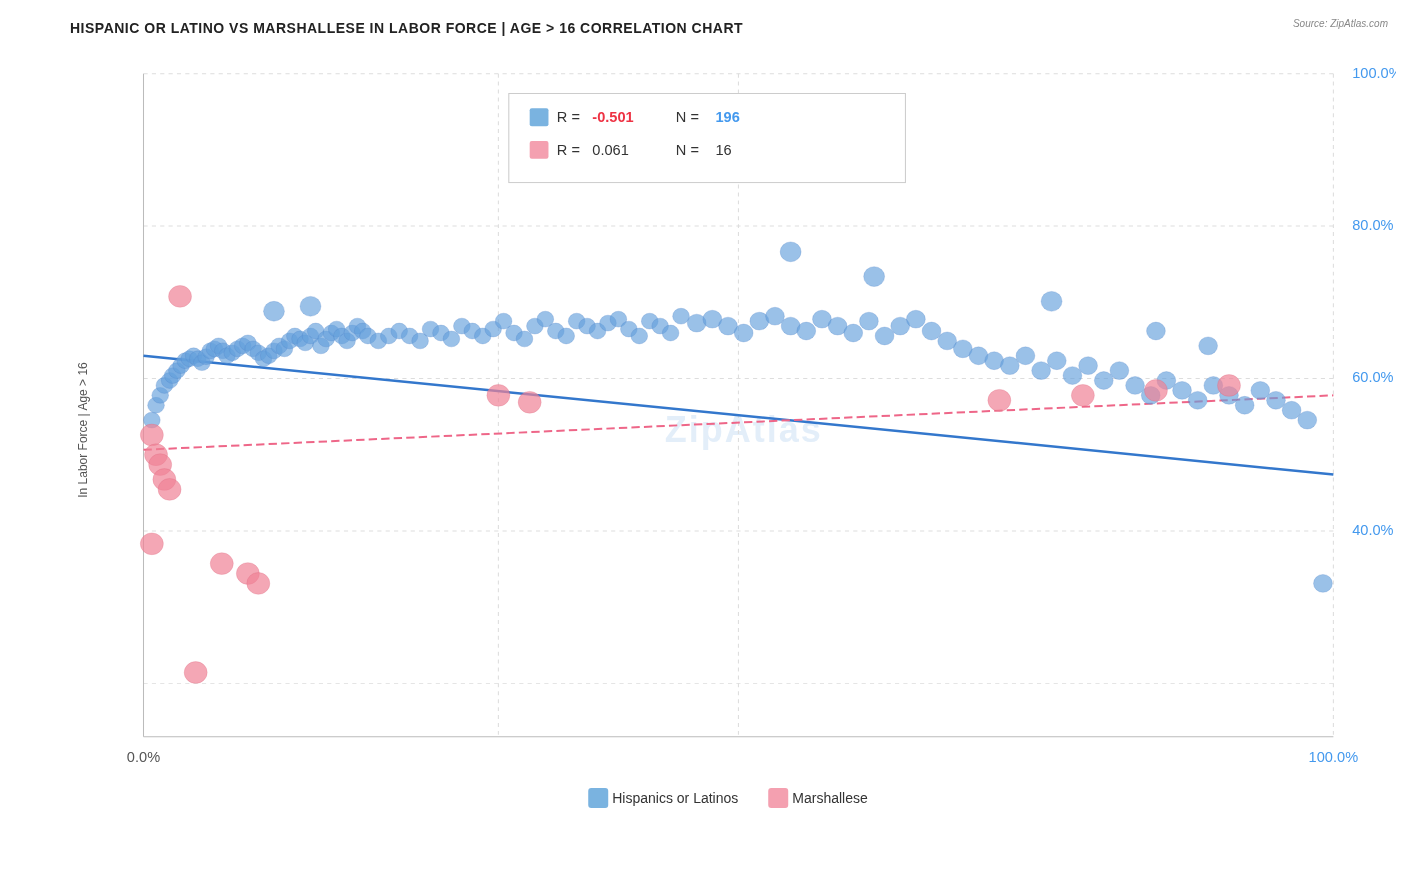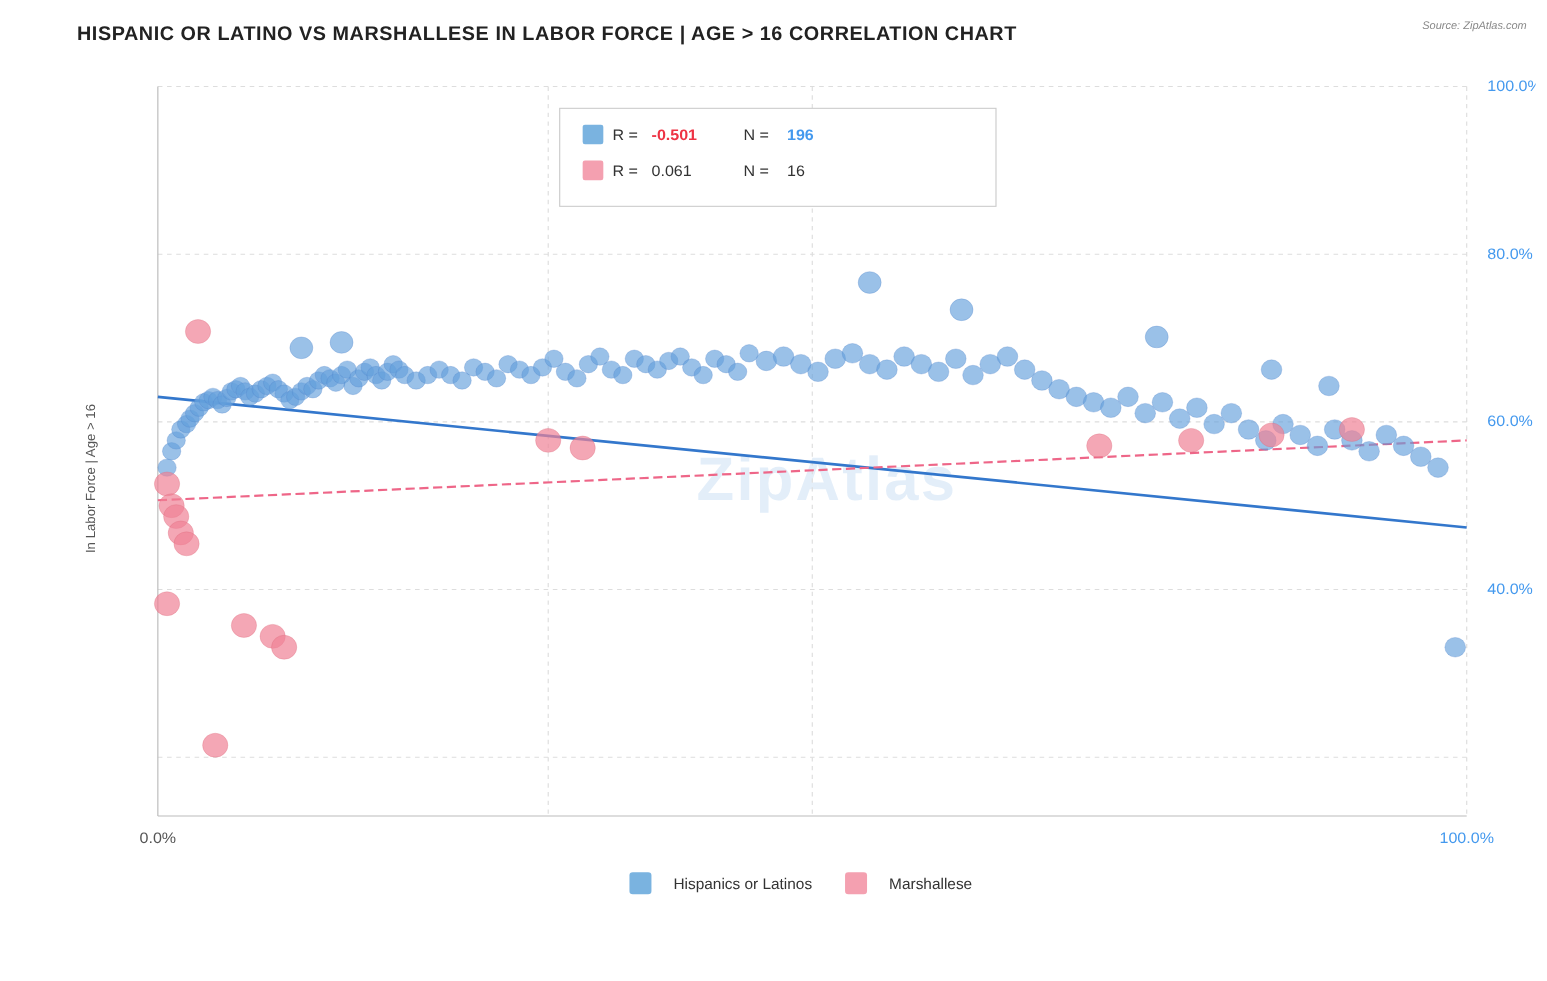--- a/index.html
+++ b/index.html
@@ -10,21 +10,21 @@
       font-family: Arial, sans-serif;
       overflow: hidden;
     }
     .chart-container {
       position: relative;
       width: 1406px;
       height: 892px;
       padding: 20px 10px 60px 60px;
     }
     .chart-title {
-      font-size: 18px;
+      font-size: 14px;
       font-weight: bold;
       color: #222;
       text-transform: uppercase;
       letter-spacing: 0.5px;
       margin-bottom: 8px;
       padding-left: 10px;
     }
     .source-label {
       position: absolute;
       top: 18px;
@@ -60,33 +60,33 @@
       transform: translateX(-50%);
       display: flex;
       align-items: center;
       gap: 30px;
       font-size: 14px;
       color: #333;
     }
     .legend-item {
       display: flex;
       align-items: center;
-      gap: 20px;
+      gap: 4px;
     }
     .legend-box {
       width: 20px;
       height: 20px;
       border-radius: 3px;
     }
     .watermark {
       position: absolute;
       top: 50%;
       left: 50%;
       transform: translate(-40%, -50%);
-      font-size: 56px;
+      font-size: 36px;
       color: rgba(100, 160, 220, 0.18);
       font-weight: bold;
       white-space: nowrap;
       pointer-events: none;
       letter-spacing: 2px;
     }
   </style>
 </head>
 <body>
 

